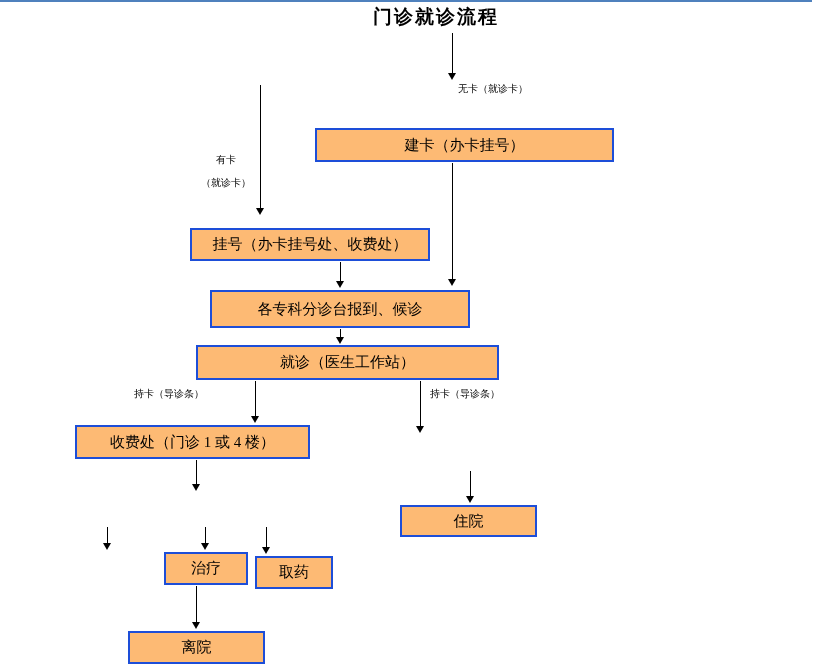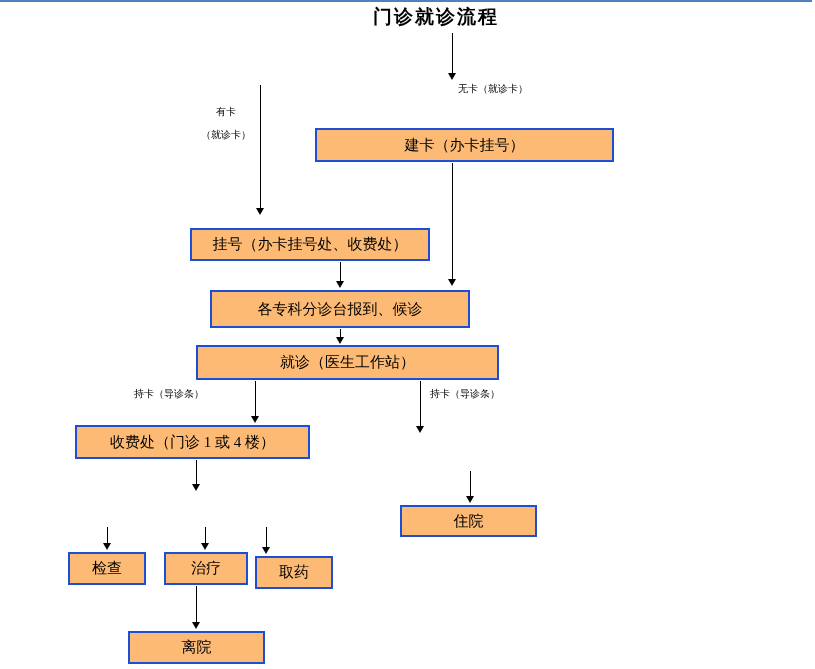--- a/index.html
+++ b/index.html
@@ -20,21 +20,21 @@
       position: absolute; top: 4px; left: 60px; right: 0;
       text-align: center; font-size: 19px; font-weight: bold; letter-spacing: 2px;
     }
     .box {
       position: absolute; box-sizing: border-box;
       border: 2px solid #1d4ed8; background: #fdba74;
       display: flex; align-items: center; justify-content: center;
       font-size: 15px; white-space: nowrap;
     }
     .label { position: absolute; font-size: 10px; white-space: nowrap; font-family: Liberation Mono, monospace; }
-    .label-center { text-align: center; line-height: 23px; }
+    .label-center { text-align: center; line-height: 23px; margin-top: 48px; }
     .arrow { position: absolute; width: 9px; }
     .arrow::before {
       content: ""; position: absolute; left: 4px; top: 0; bottom: 6px;
       width: 1px; background: #000000;
     }
     .arrow::after {
       content: ""; position: absolute; left: 0; bottom: 0; width: 0; height: 0;
       border-left: 4.5px solid transparent; border-right: 4.5px solid transparent;
       border-top: 7px solid #000000;
     }
@@ -85,20 +85,19 @@
 
 
   <div class="arrow" style="left:466px; top:471px; height:32px"></div>
 
   <div class="box" style="left:400px; top:505px; width:137px; height:32px">住院</div>
 
   <div class="arrow" style="left:103px; top:527px; height:23px"></div>
   <div class="arrow" style="left:201px; top:527px; height:23px"></div>
   <div class="arrow" style="left:262px; top:527px; height:27px"></div>
 
-  <div class="box" style="left:68px; top:552px; width:78px; height:33px">检查</div>
   <div class="box" style="left:255px; top:556px; width:78px; height:33px">取药</div>
   <div class="box" style="left:164px; top:552px; width:84px; height:33px">治疗</div>
 
   <div class="arrow" style="left:192px; top:586px; height:43px"></div>
 
   <div class="box" style="left:128px; top:631px; width:137px; height:33px">离院</div>
 </div>
 
 </body></html>

